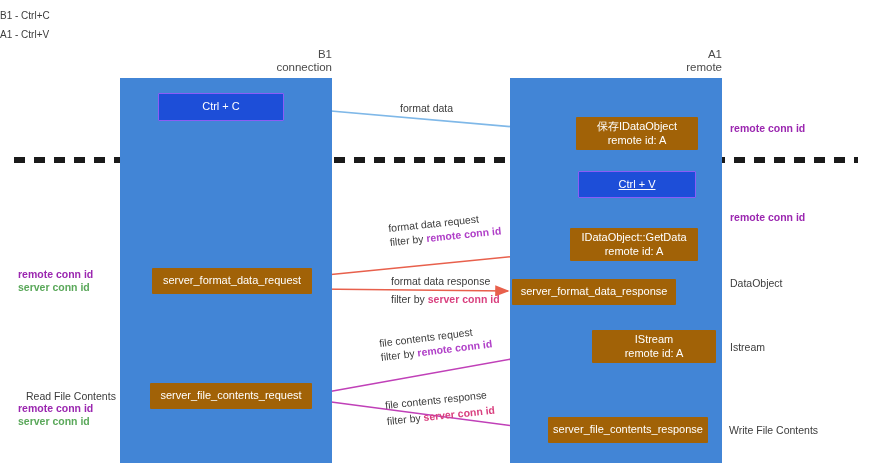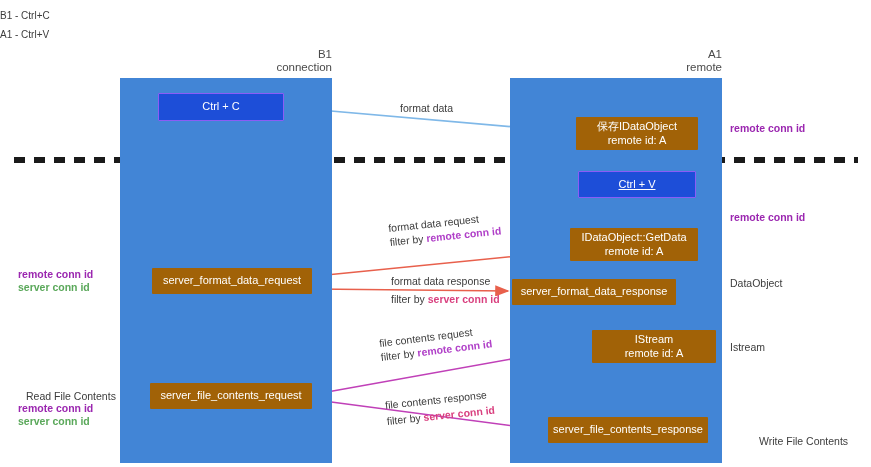--- a/index.html
+++ b/index.html
@@ -81,21 +81,21 @@
     line-height: 13px;
     color: #3c3c3c;
   }
   .side-label.purple { color: #9b27b0; font-weight: bold; }
   .side-label.green  { color: #5aa85a; font-weight: bold; }
 
   #lbl-remote-1 { left: 730px; top: 122px; }
   #lbl-remote-2 { left: 730px; top: 211px; }
   #lbl-dataobject { left: 730px; top: 237px; margin-top: 40px; }
   #lbl-istream { left: 730px; top: 341px; }
-  #lbl-writefile { left: 759px; top: 424px; margin-top: 11px; }
+  #lbl-writefile { left: 729px; top: 424px; }
 
   
   #lbl-left-conn { left: 18px; top: 268px; text-align: left; }
   #lbl-readfile { left: 26px; top: 384px; margin-top: 6px; }
   #lbl-left-conn2 { left: 18px; top: 402px; text-align: left; }
 
   
   .arrow-label {
     font-size: 10.5px;
     line-height: 14px;

